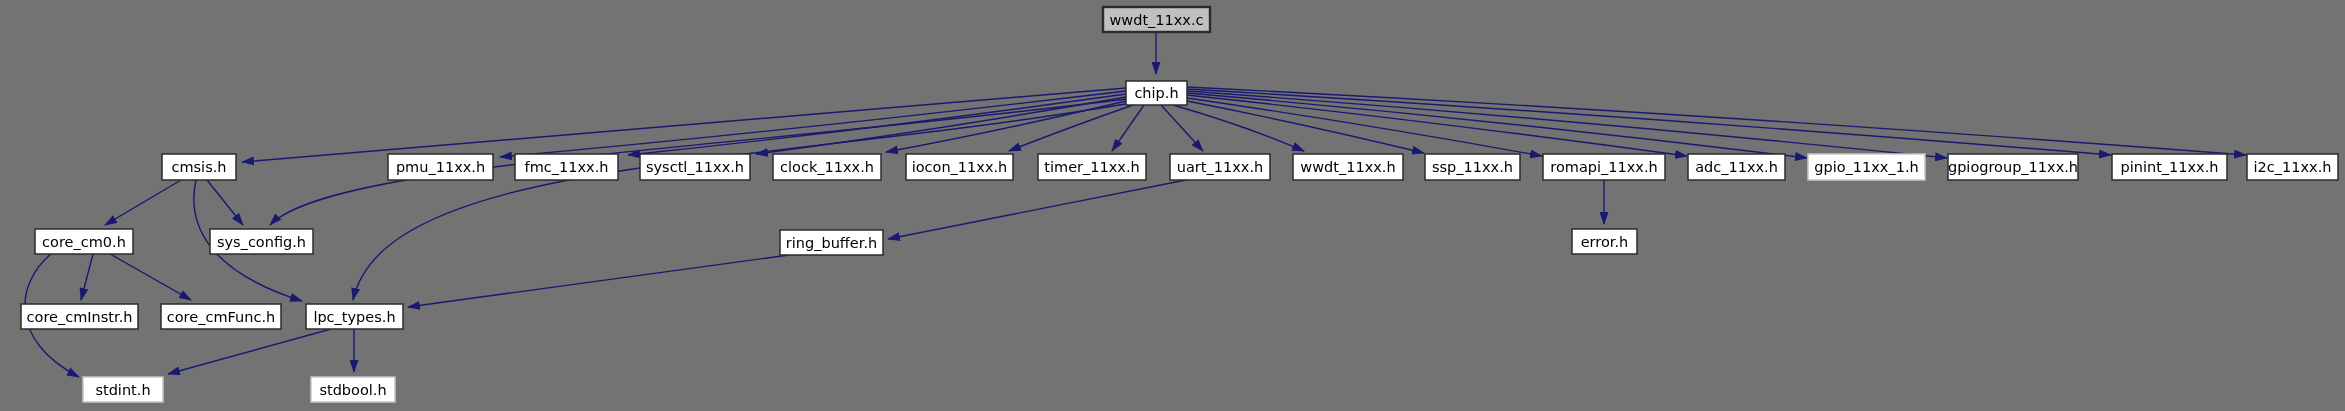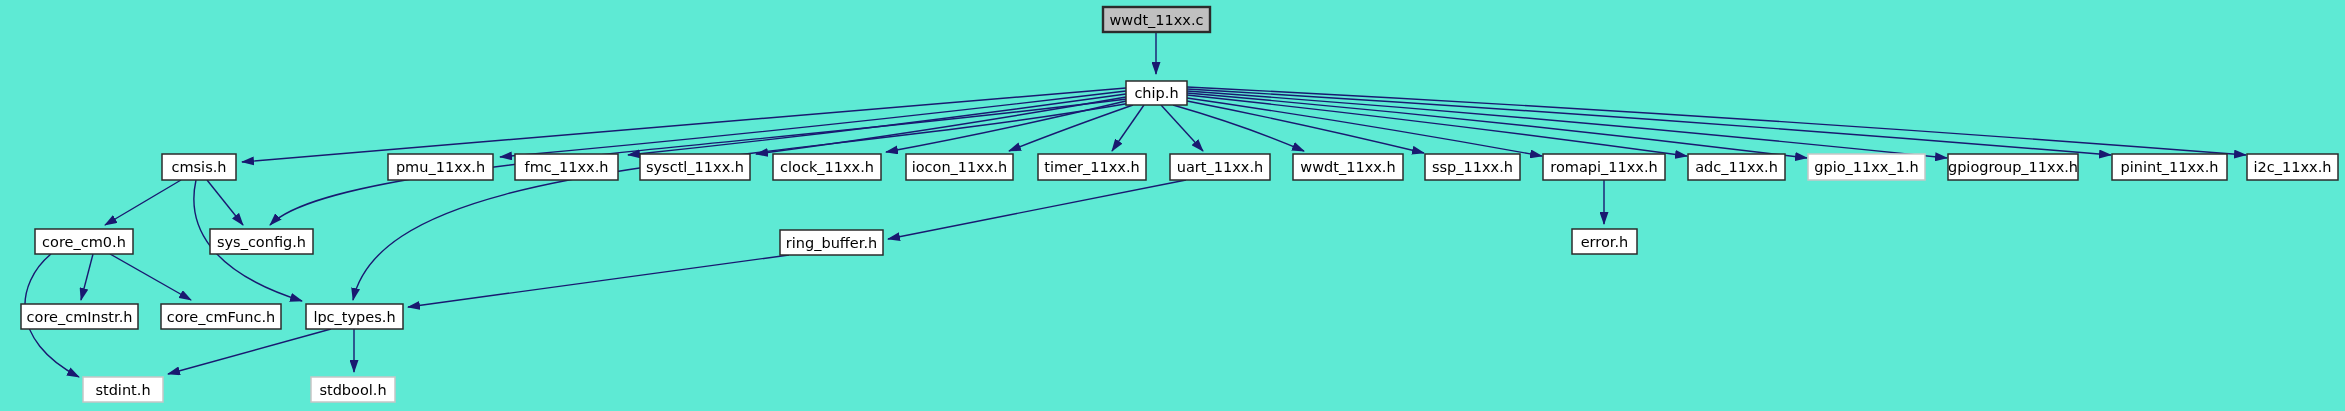--- a/index.html
+++ b/index.html
@@ -1,16 +1,16 @@
 <!DOCTYPE html>
 <html><head>
 <meta charset="utf-8">
 <style>
   html, body { margin: 0; padding: 0; background: #ffffff; }
-  .graph-wrap { position: relative; width: 2345px; height: 411px; background: #5eead4; overflow: hidden; }
+  .graph-wrap { position: relative; width: 2345px; height: 411px; background: #737373; overflow: hidden; }
   svg { display: block; }
   svg text {
     font-family: "DejaVu Sans", "Liberation Sans", sans-serif;
     font-size: 14.5px;
     fill: #000000;
   }
 </style>
 </head>
 <body>
 

